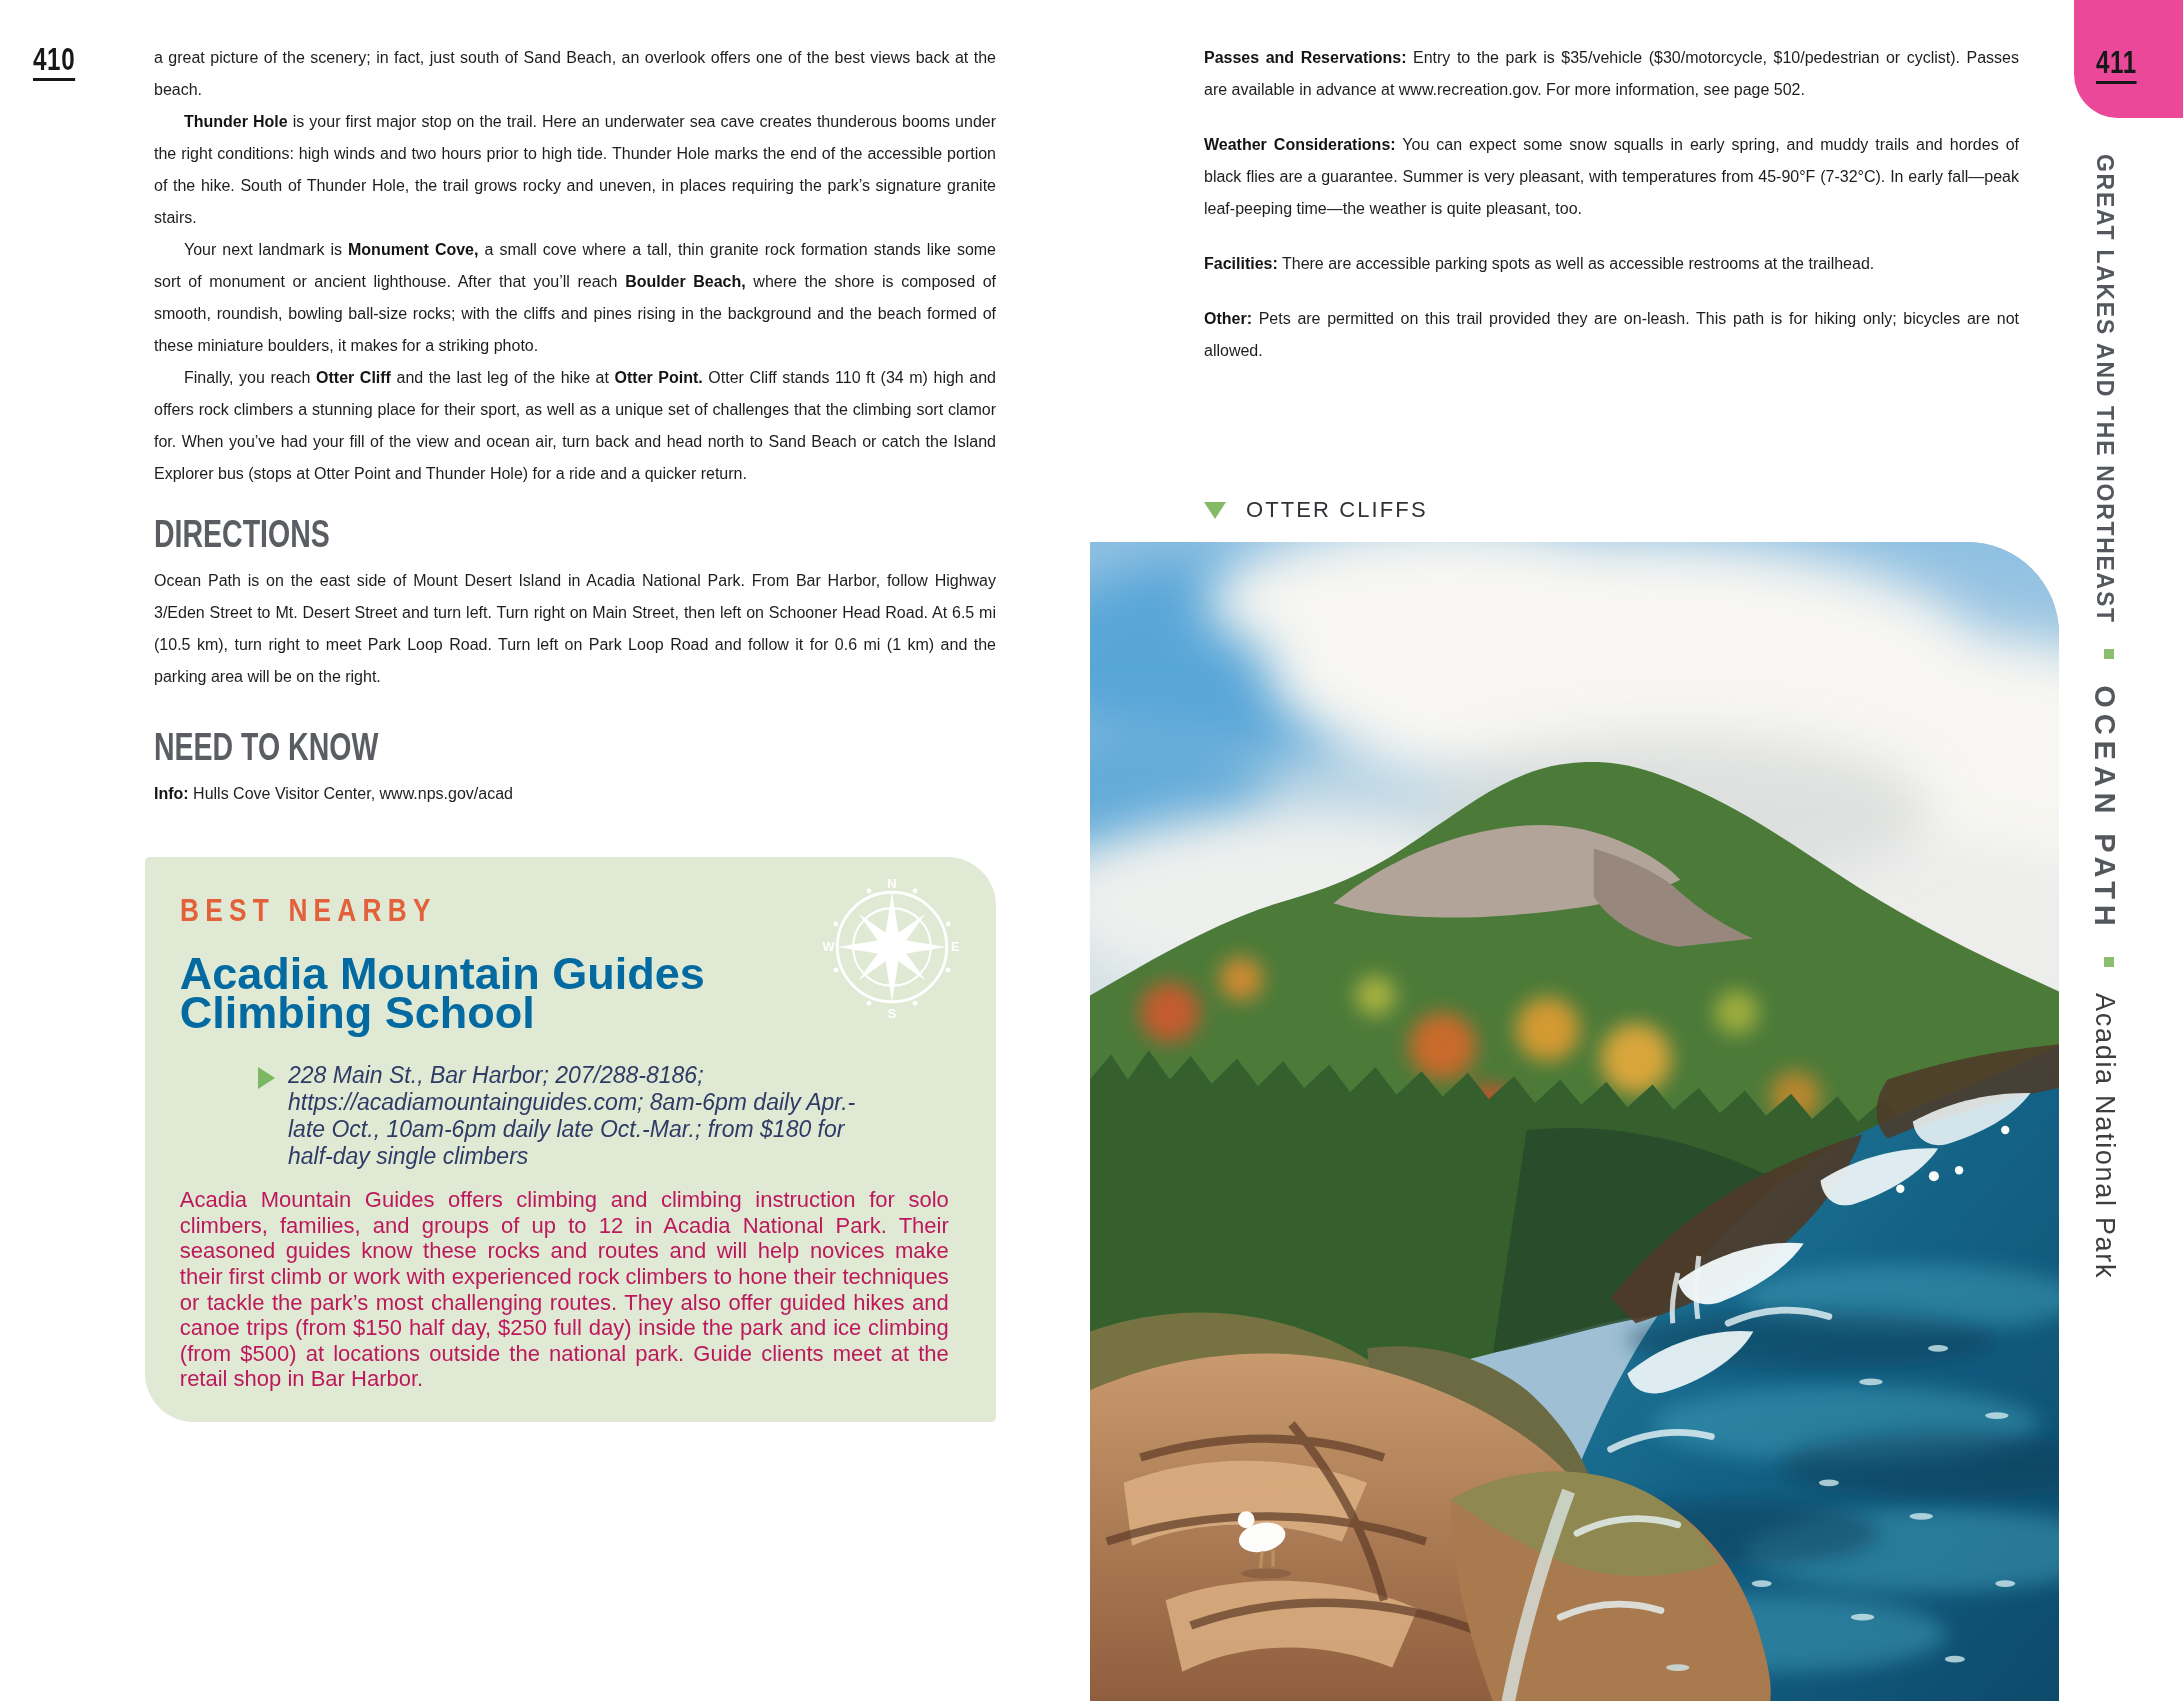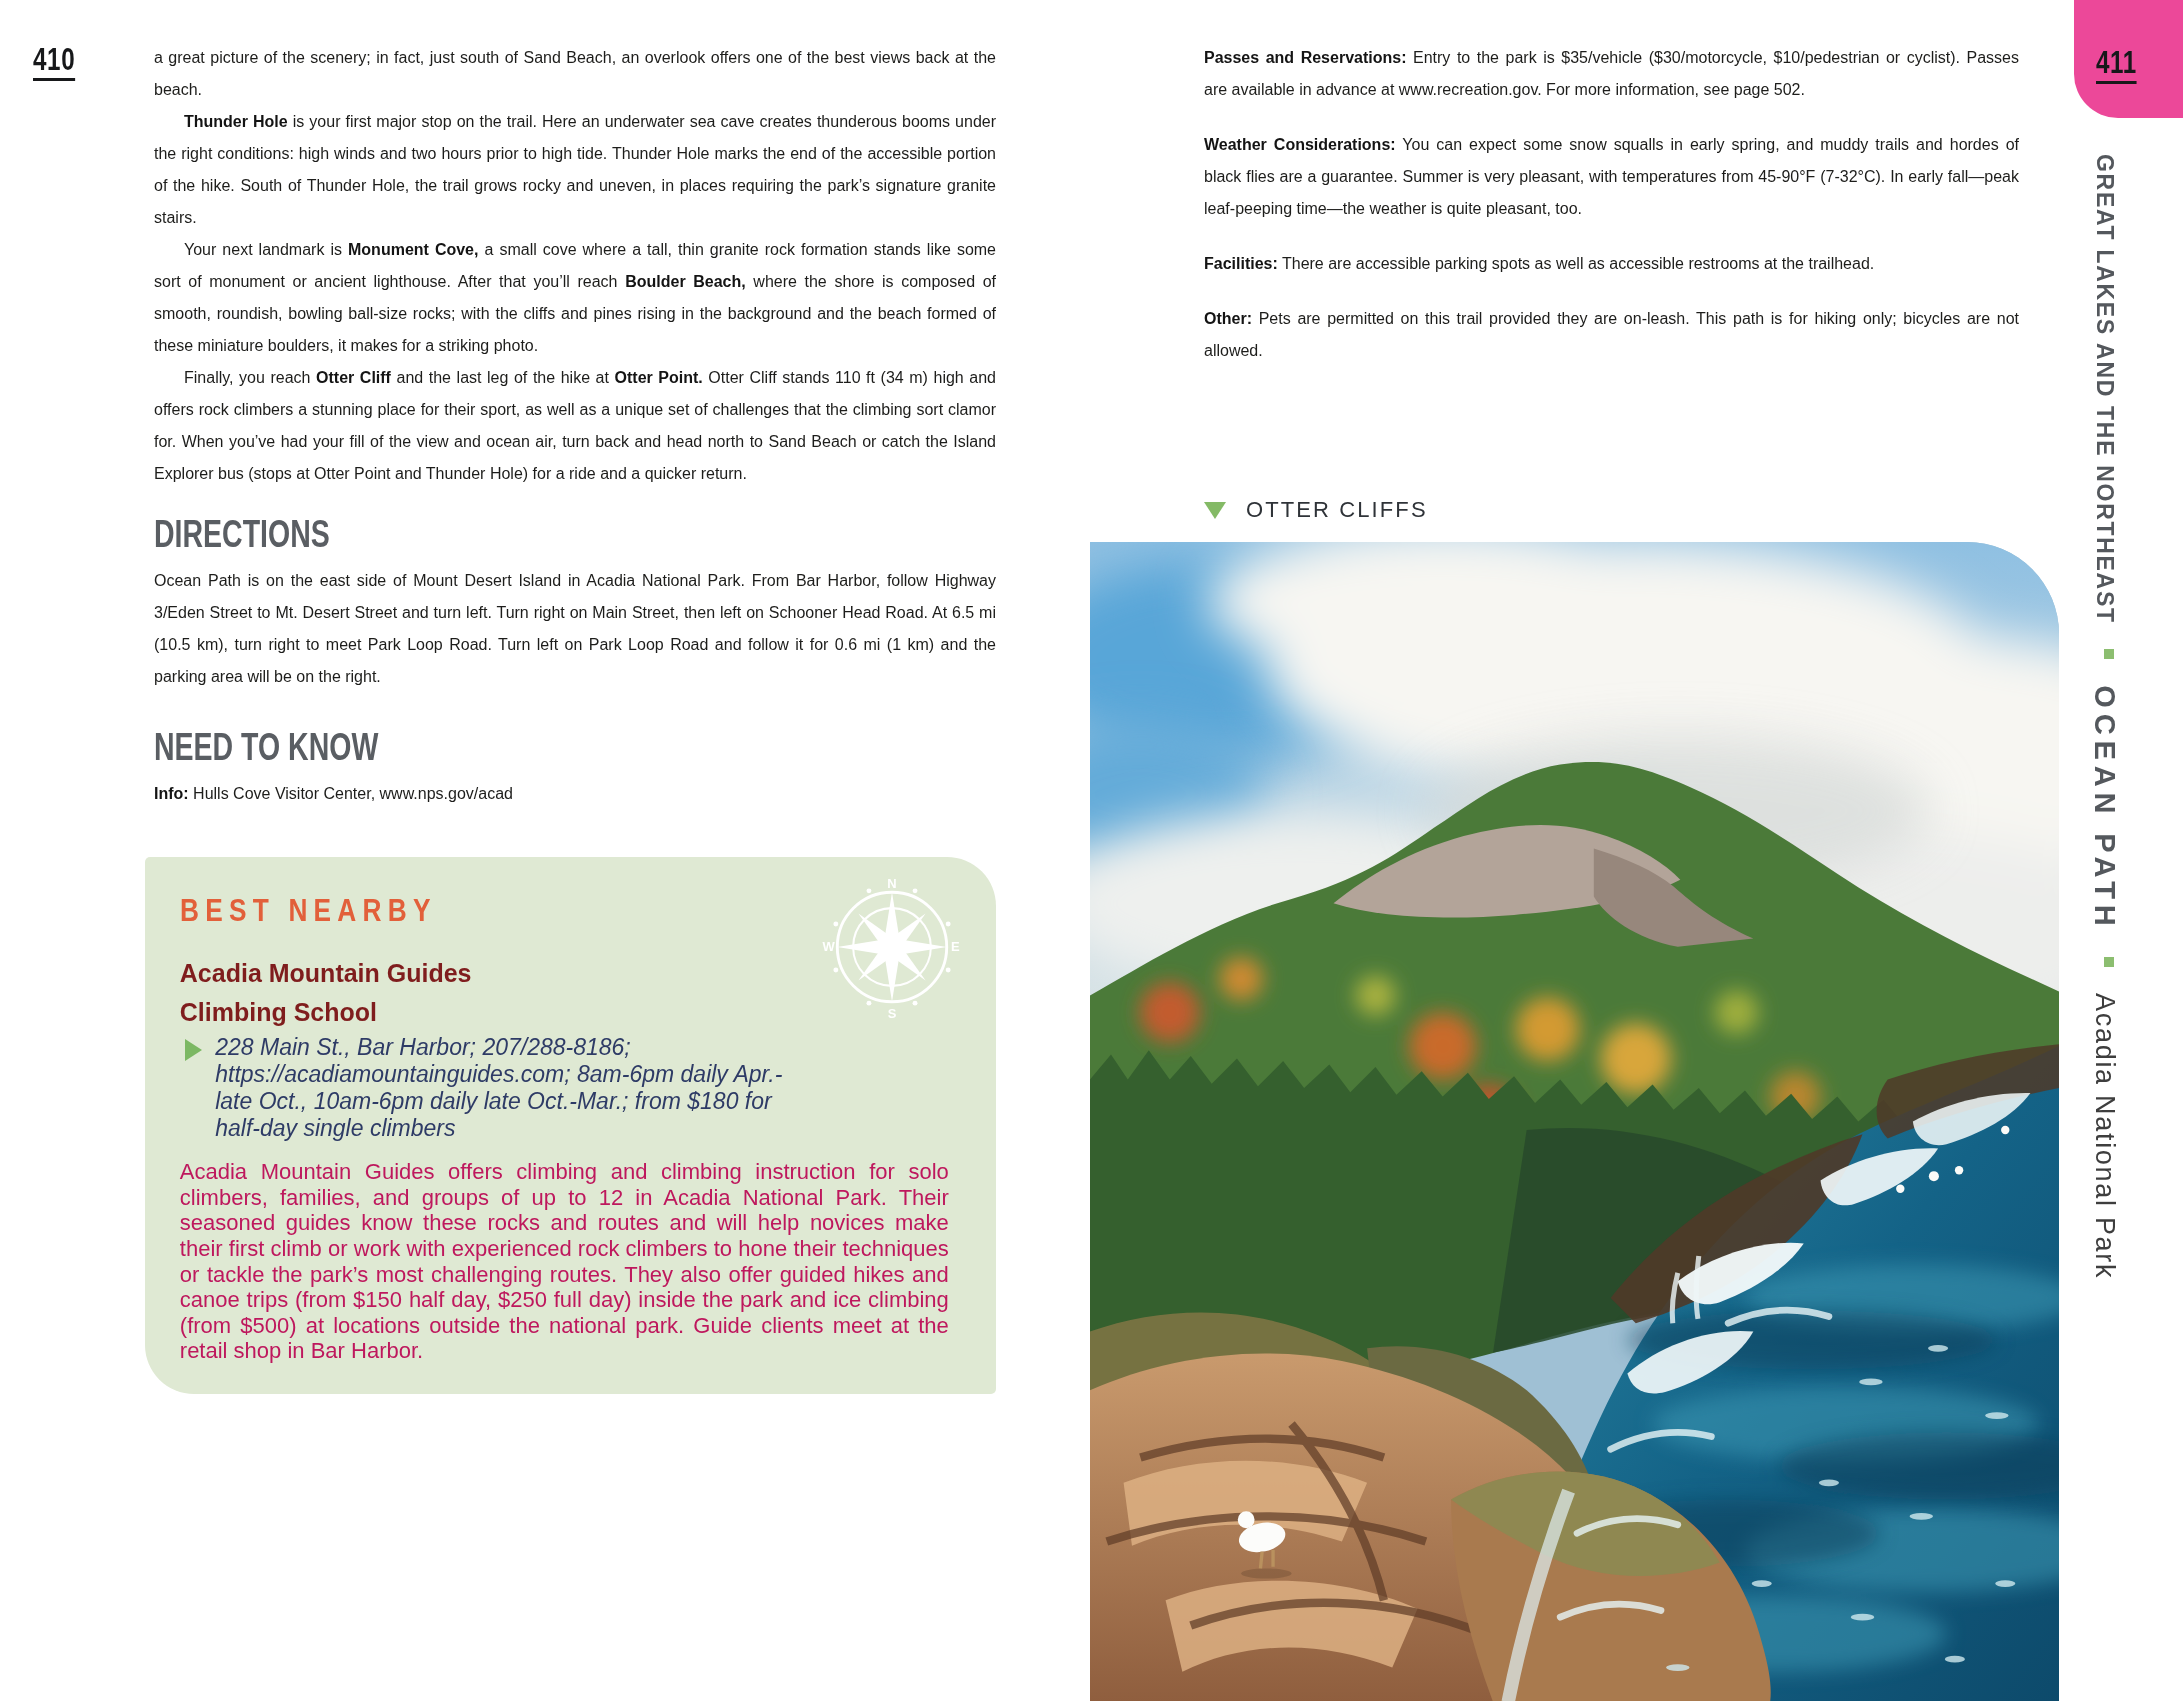--- a/index.html
+++ b/index.html
@@ -40,23 +40,23 @@
     position:relative;margin-top:47px;width:851px;margin-left:-9.2px;
     box-sizing:border-box;padding:37px 47px 30px 35px;
     background:#dfe9d3;border-radius:5px 49px 5px 49px;
     min-height:521px;
   }
   .bn-heading{
     font-size:32px;font-weight:bold;color:#e2603a;letter-spacing:7.6px;
     transform:scaleX(.82);transform-origin:left center;line-height:1;white-space:nowrap;
   }
   .bn-title{
-    margin-top:28.6px;font-size:25px;font-weight:bold;color:#7f1d1d;line-height:39px;
-  }
-  .bn-details{display:flex;margin-top:2px;}
+    margin-top:28.6px;font-size:45px;font-weight:bold;color:#0369a1;line-height:39px;
+  }
+  .bn-details{display:flex;margin-top:30px;justify-content:center;}
   .tri-right{
     width:0;height:0;flex:0 0 auto;margin:5px 13.4px 0 5px;
     border-top:11px solid transparent;border-bottom:11px solid transparent;
     border-left:17px solid #7cb863;
   }
   .bn-details-text{
     font-style:italic;font-size:23px;line-height:27px;color:#2e3b66;width:588px;
   }
   .bn-body{
     margin:17px 0 0 0;font-size:22px;line-height:25.6px;color:#be185d;text-align:justify;

